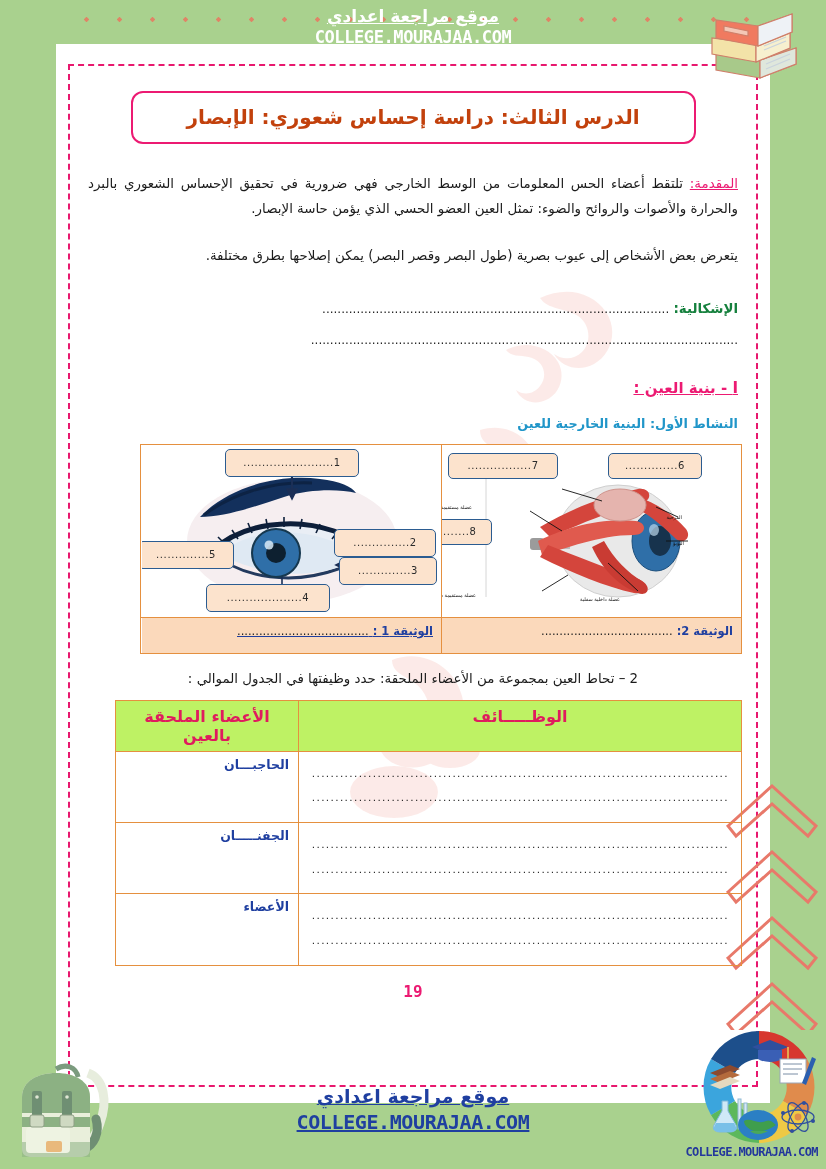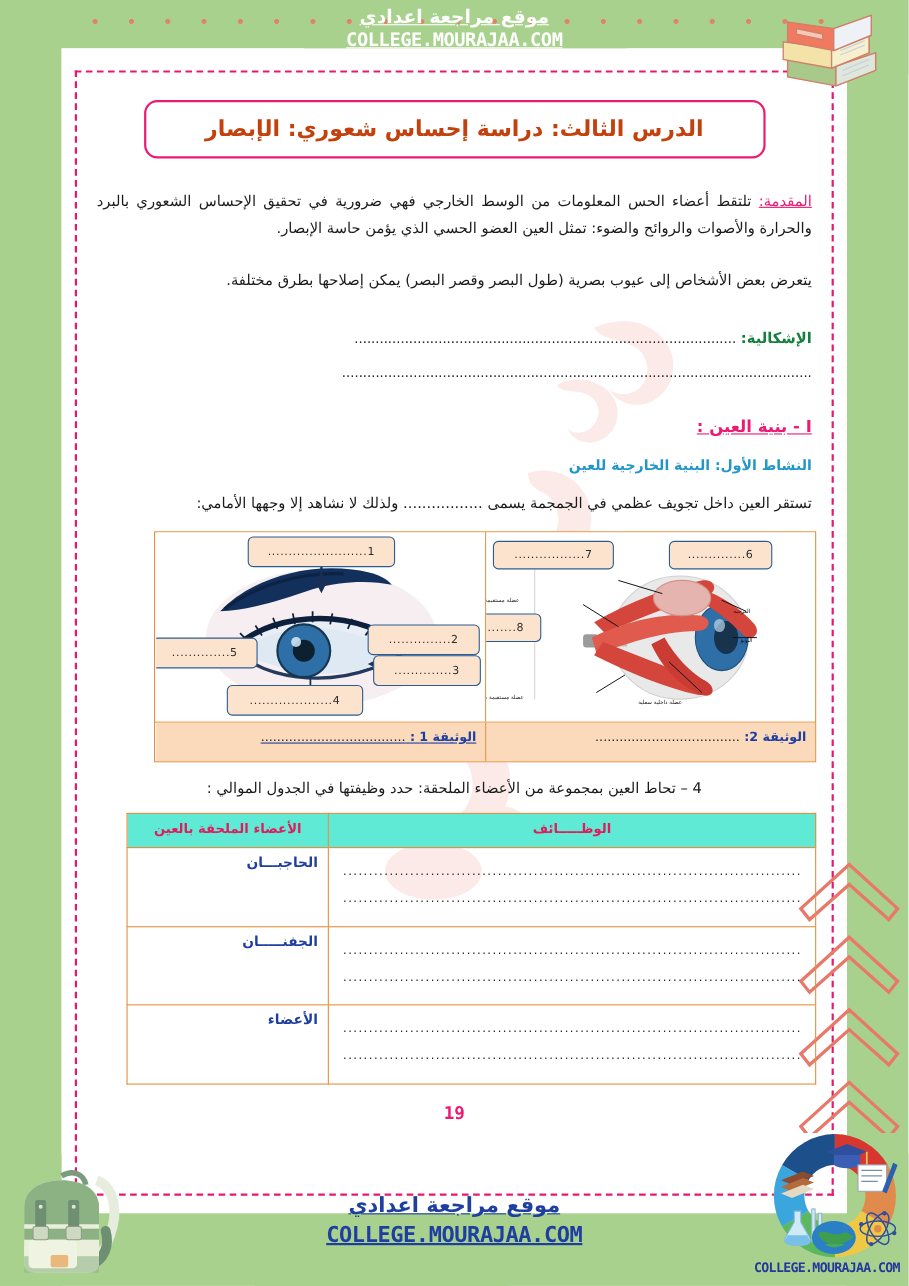--- a/index.html
+++ b/index.html
@@ -145,21 +145,21 @@
     letter-spacing:.6px;white-space:nowrap;direction:ltr;
   }
 
   
   .tbl{
     margin:14px 0 0 0;width:600px;border-collapse:collapse;
     border:1.6px solid #e5903f;table-layout:fixed;
   }
   .tbl th,.tbl td{border:1.2px solid #e5903f;vertical-align:top;}
   .tbl thead th{
-    background:#5eead4;color:#e01b5e;font-size:12px;font-weight:bold;
+    background:#bef264;color:#e01b5e;font-size:16px;font-weight:bold;
     padding:6px 6px;text-align:center;height:18px;
   }
   .tbl th.c-org{width:170px;}
   .tbl th.c-fun{width:430px;}
   .tbl td.organ{
     color:#1f3fa0;font-size:12.5px;font-weight:bold;padding:5px 9px 0 4px;
     text-align:right;
   }
   .tbl td.func{padding:9px 12px 12px 12px;}
   .tbl td.func .dl{
@@ -254,21 +254,20 @@
 
     <div class="prob">
       <span class="lbl">الإشكالية:</span>
       <span class="dots">...........................................................................................</span>
       <br>
       <span class="dots">................................................................................................................</span>
     </div>
 
     <div class="h1">I - بنية العين :</div>
     <div class="h2">النشاط الأول: البنية الخارجية للعين</div>
-    <div class="line">تستقر العين داخل تجويف عظمي في الجمجمة يسمى ................. ولذلك لا نشاهد إلا وجهها الأمامي:</div>
 
     <div class="figwrap">
       <div class="figrow">
 
         <div class="figcell left">
           <svg viewBox="0 0 299 172" style="position:absolute;inset:0;width:299px;height:172px;">
             <rect x="0" y="0" width="299" height="172" fill="#ffffff"></rect>
             <line x1="44" y1="22" x2="44" y2="152" stroke="#d6d6d6" stroke-width="1"></line>
 
             <ellipse cx="176" cy="96" rx="62" ry="56" fill="#e9e9e9"></ellipse>
@@ -393,21 +392,21 @@
           <span>الوثيقة 2:</span>
           <span class="dts">....................................</span>
         </div>
         <div class="capcell right">
           <span>الوثيقة 1 :</span>
           <span class="dts">....................................</span>
         </div>
       </div>
     </div>
 
-    <div class="q">4 – تحاط العين بمجموعة من الأعضاء الملحقة: حدد وظيفتها في الجدول الموالي :</div>
+    <div class="q">2 – تحاط العين بمجموعة من الأعضاء الملحقة: حدد وظيفتها في الجدول الموالي :</div>
 
     <table class="tbl">
       <thead>
         <tr>
           <th class="c-fun">الوظـــــائف</th>
           <th class="c-org">الأعضاء الملحقة بالعين</th>
         </tr>
       </thead>
       <tbody>
         <tr>

